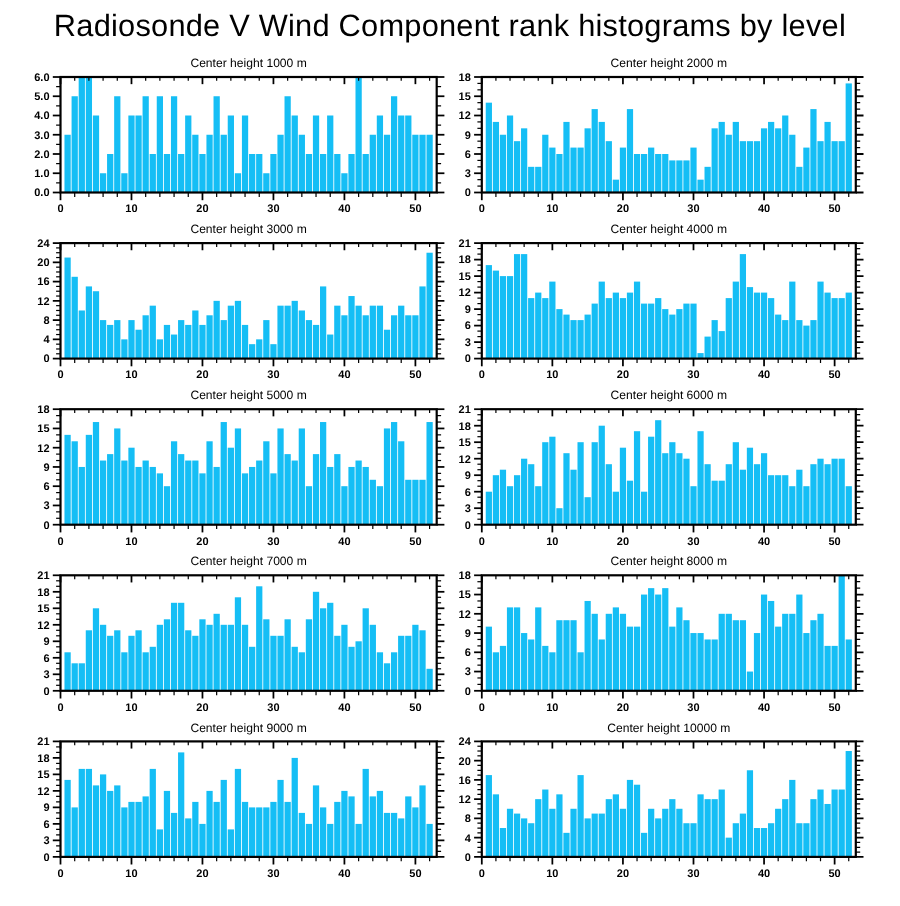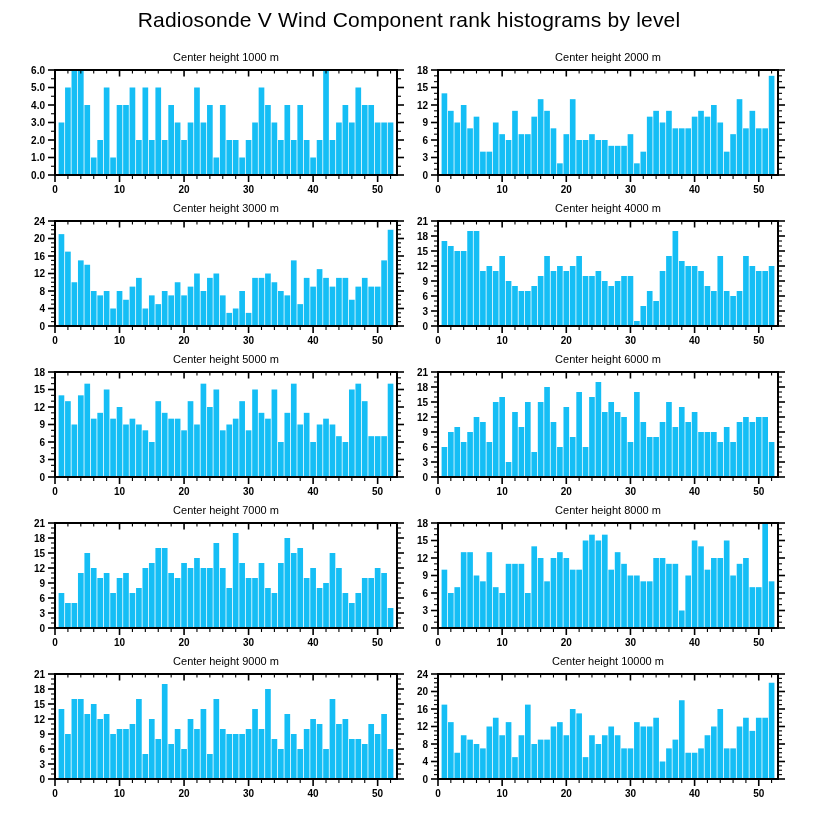--- a/index.html
+++ b/index.html
@@ -13,21 +13,21 @@
     position: relative;
     font-family: "Liberation Sans", sans-serif;
     overflow: hidden;
   }
   .main-title {
     position: absolute;
     top: 8px;
     left: 0;
     width: 818px;
     text-align: center;
-    font-size: 21px;
+    font-size: 28px;
     font-weight: 500;
     color: #000000;
     margin: 0;
     letter-spacing: 0.2px;
   }
   svg.charts {
     position: absolute;
     top: 0;
     left: 0;
   }

